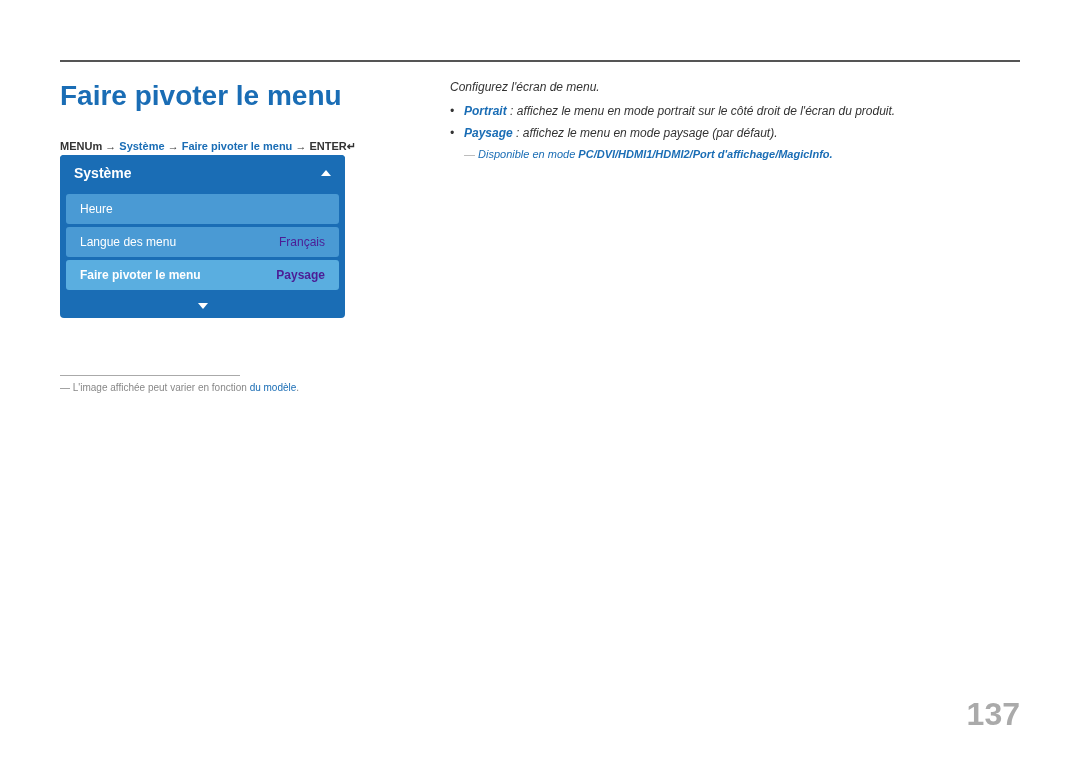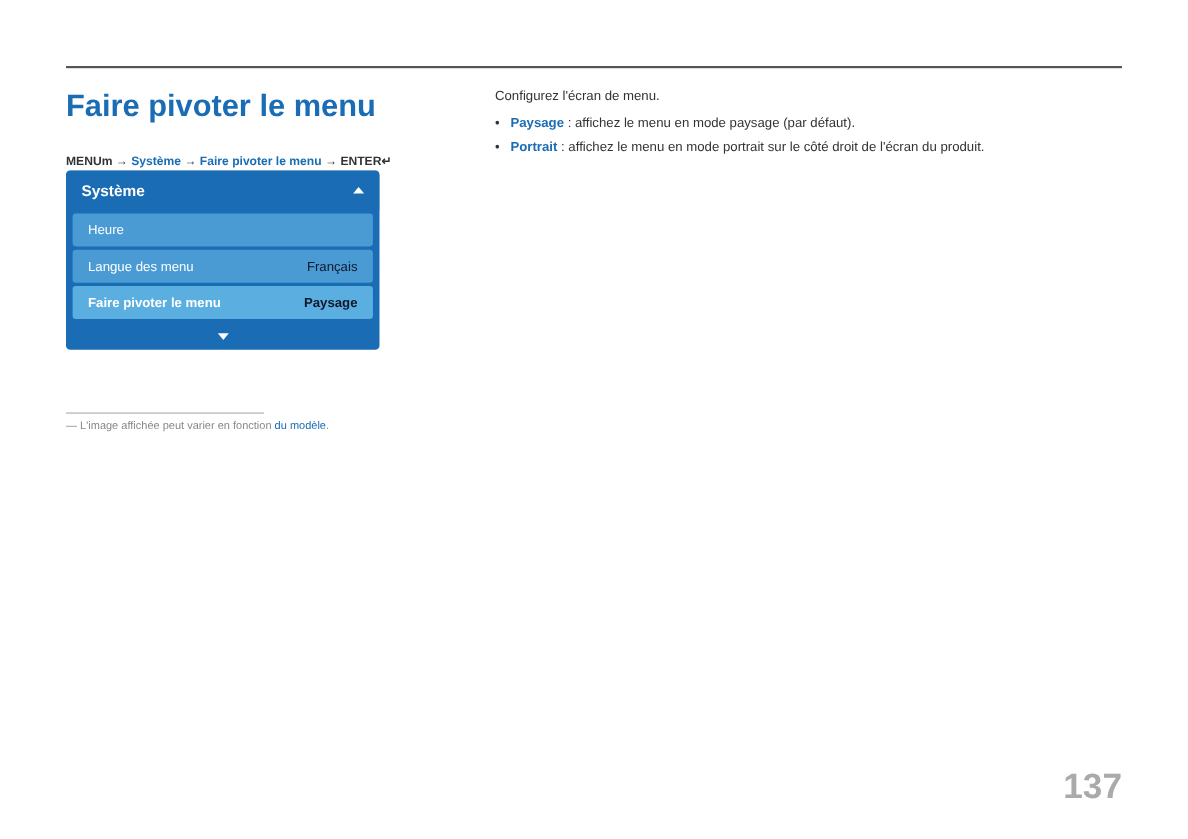--- a/index.html
+++ b/index.html
@@ -79,21 +79,21 @@
       justify-content: space-between;
       cursor: pointer;
     }
 
     .menu-item.active {
       background: #5aaee0;
       font-weight: bold;
     }
 
     .menu-item .item-value {
-      color: #0f172a;
+      color: #4c1d95;
       font-size: 12px;
     }
 
     .chevron-up {
       display: inline-block;
       width: 0;
       height: 0;
       border-left: 5px solid transparent;
       border-right: 5px solid transparent;
       border-bottom: 6px solid #fff;
@@ -128,20 +128,21 @@
     .footnote .fn-highlight {
       color: #1a6db5;
       text-align: center;
     }
 
     .right-content {
       position: absolute;
       top: 80px;
       left: 450px;
       right: 45px;
+      font-style: italic;
     }
 
     .right-content .config-text {
       font-size: 12px;
       color: #333;
       margin-bottom: 10px;
     }
 
     .bullet-list {
       list-style: none;
@@ -232,25 +233,28 @@
 <div class="divider-line"></div>
 
 <div class="footnote">
   ― L'image affichée peut varier en fonction <span class="fn-highlight">du modèle</span>.
 </div>
 
 <div class="right-content">
   <p class="config-text">Configurez l'écran de menu.</p>
   <ul class="bullet-list">
     <li>
+      <span class="term">Portrait</span>
+      <span> : </span>
+      <span>affichez le menu en mode portrait sur le côté droit de l'écran du produit.</span>
+    </li>
+    <li>
       <span class="term">Paysage</span>
       <span> : </span>
       <span>affichez le menu en mode paysage (par défaut).</span>
     </li>
-    <li>
-      <span class="term">Portrait</span>
-      <span> : </span>
-      <span>affichez le menu en mode portrait sur le côté droit de l'écran du produit.</span>
-    </li>
   </ul>
+  <p class="available-note">
+    Disponible en mode <span style="font-weight:bold;">PC/DVI/HDMI1/HDMI2/Port d'affichage/MagicInfo.</span>
+  </p>
 </div>
 
 <div class="page-number">137</div>
 
 </body></html>

